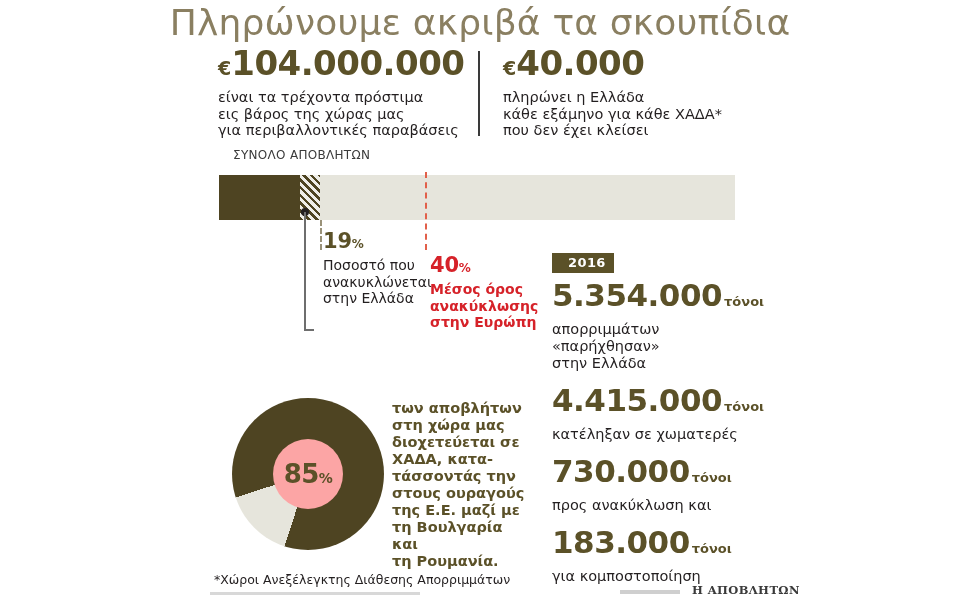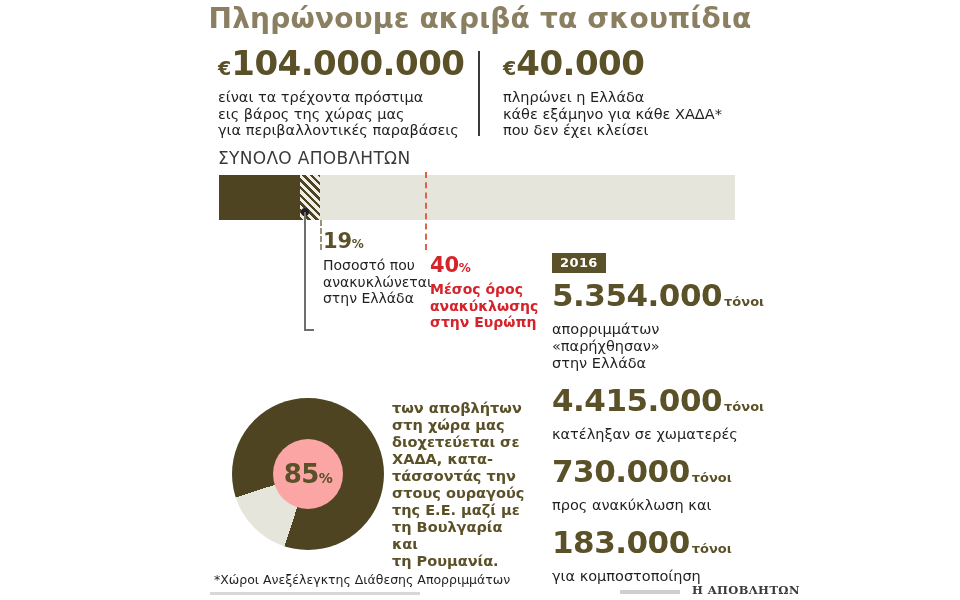--- a/index.html
+++ b/index.html
@@ -20,22 +20,22 @@
     left: 0; top: 0;
     width: 960px; height: 600px;
   }
 
   
   .title {
     position: absolute;
     left: 0; top: 2px;
     width: 960px;
     text-align: center;
-    font-size: 28px;
-    font-weight: bold;
+    font-size: 36px;
+    font-weight: normal;
     color: #8a7f61;
     letter-spacing: 0.2px;
   }
 
   
   .topstats {
     position: absolute;
     left: 218px; top: 46px;
     width: 540px; height: 95px;
   }
@@ -66,22 +66,22 @@
     margin-top: 4px;
     font-size: 14.5px;
     line-height: 16.5px;
     color: #231f20;
     white-space: pre-line;
   }
 
   
   .barlabel {
     position: absolute;
-    left: 218px; top: 148px;
-    font-size: 17px;
+    left: 233px; top: 148px;
+    font-size: 12px;
     color: #3a3a3a;
     letter-spacing: 0.3px;
   }
   .bartrack {
     position: absolute;
     left: 219px; top: 175px;
     width: 516px; height: 45px;
     background: #e6e5dc;
   }
   .barfill {
@@ -187,21 +187,21 @@
     position: absolute;
     left: 552px; top: 252px;
     width: 210px;
   }
   .yearbadge {
     display: inline-block;
     background: #5b5128;
     color: #ffffff;
     font-size: 13px;
     font-weight: bold;
-    padding: 2px 8px 3px 8px;
+    padding: 2px 8px 3px 16px;
     letter-spacing: 0.4px;
   }
   .rstat { margin-top: 6px; }
   .rstat .num {
     font-size: 31px;
     font-weight: bold;
     color: #5b5128;
     line-height: 33px;
     letter-spacing: -0.5px;
     white-space: nowrap;

